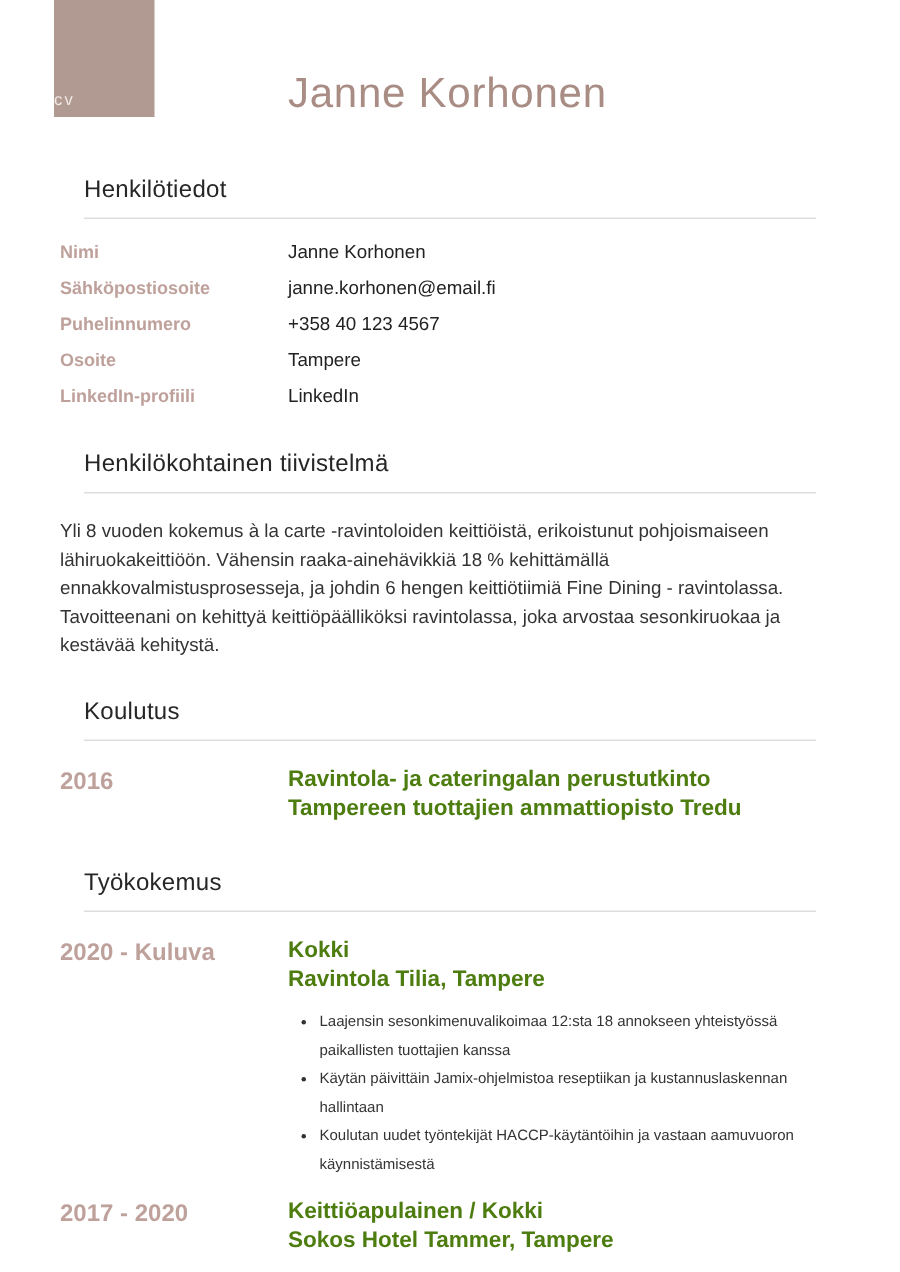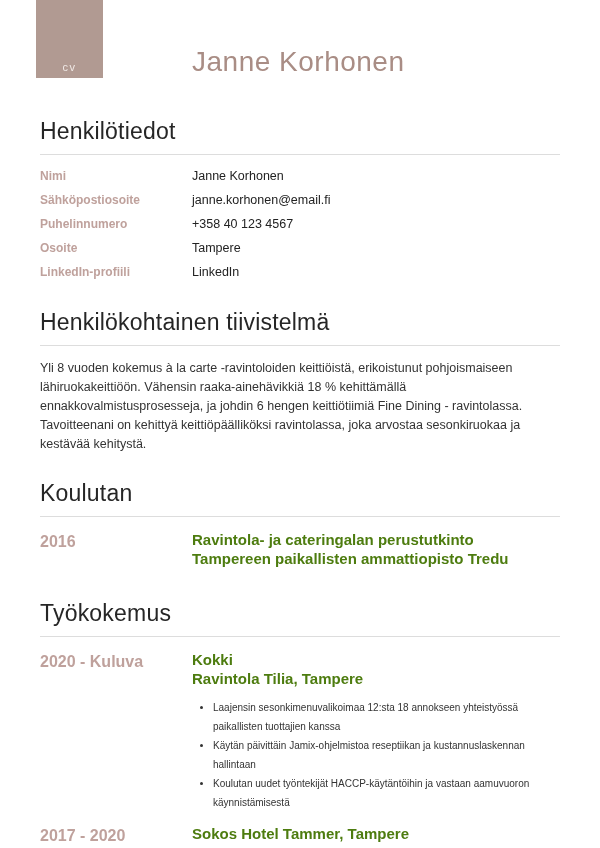--- a/index.html
+++ b/index.html
@@ -21,43 +21,43 @@
     position: relative;
     padding: 0 40px;
     overflow: hidden;
   }
   
   .header { position: relative; height: 78px; margin: 0 -40px; }
   .badge {
     position: absolute; left: 36px; top: 0;
     width: 67px; height: 78px;
     background: var(--accent);
-    display: flex; align-items: flex-end; justify-content: center;
+    display: flex; align-items: flex-end; 
   }
   .badge-text {
     color: var(--badge-text);
     font-size: 11px;
     letter-spacing: 1.5px;
     padding-bottom: 5px;
   }
   .title {
     position: absolute; left: 192px; bottom: 0;
     margin: 0;
     font-size: 28px;
     font-weight: 400;
     letter-spacing: 0.5px;
     color: var(--title);
     white-space: nowrap;
   }
   
   section h2 {
-    font-size: 23px;
+    font-size: 16px;
     font-weight: 400;
     color: var(--heading);
-    margin: 0;
+    margin: 16px;
     padding-bottom: 9px;
     border-bottom: 1px solid var(--divider);
     letter-spacing: 0.2px;
   }
   .sec-personal   { margin-top: 40px; }
   .sec-summary    { margin-top: 30px; }
   .sec-education  { margin-top: 26px; }
   .sec-experience { margin-top: 32px; }
 
   .info-rows { margin-top: 15px; display: flex; flex-direction: column; gap: 11px; }
@@ -121,26 +121,26 @@
       </div>
     </div>
   </section>
 
   <section class="sec-summary">
     <h2>Henkilökohtainen tiivistelmä</h2>
     <p class="summary-text">Yli 8 vuoden kokemus à la carte -ravintoloiden keittiöistä, erikoistunut pohjoismaiseen lähiruokakeittiöön. Vähensin raaka-ainehävikkiä 18 % kehittämällä ennakkovalmistusprosesseja, ja johdin 6 hengen keittiötiimiä Fine Dining - ravintolassa. Tavoitteenani on kehittyä keittiöpäälliköksi ravintolassa, joka arvostaa sesonkiruokaa ja kestävää kehitystä.</p>
   </section>
 
   <section class="sec-education">
-    <h2>Koulutan</h2>
+    <h2>Koulutus</h2>
     <div class="entry">
       <div class="entry-period">2016</div>
       <div class="entry-body">
         <div class="entry-line">Ravintola- ja cateringalan perustutkinto</div>
-        <div class="entry-line">Tampereen paikallisten ammattiopisto Tredu</div>
+        <div class="entry-line">Tampereen tuottajien ammattiopisto Tredu</div>
       </div>
     </div>
   </section>
 
   <section class="sec-experience">
     <h2>Työkokemus</h2>
 
     <div class="entry">
       <div class="entry-period">2020 - Kuluva</div>
       <div class="entry-body">
@@ -150,19 +150,20 @@
           <li>Laajensin sesonkimenuvalikoimaa 12:sta 18 annokseen yhteistyössä paikallisten tuottajien kanssa</li>
           <li>Käytän päivittäin Jamix-ohjelmistoa reseptiikan ja kustannuslaskennan hallintaan</li>
           <li>Koulutan uudet työntekijät HACCP-käytäntöihin ja vastaan aamuvuoron käynnistämisestä</li>
         </ul>
       </div>
     </div>
 
     <div class="entry">
       <div class="entry-period">2017 - 2020</div>
       <div class="entry-body">
+        <div class="entry-line">Keittiöapulainen / Kokki</div>
         <div class="entry-line">Sokos Hotel Tammer, Tampere</div>
 
       </div>
     </div>
   </section>
 
 </div>
 
 </body></html>

